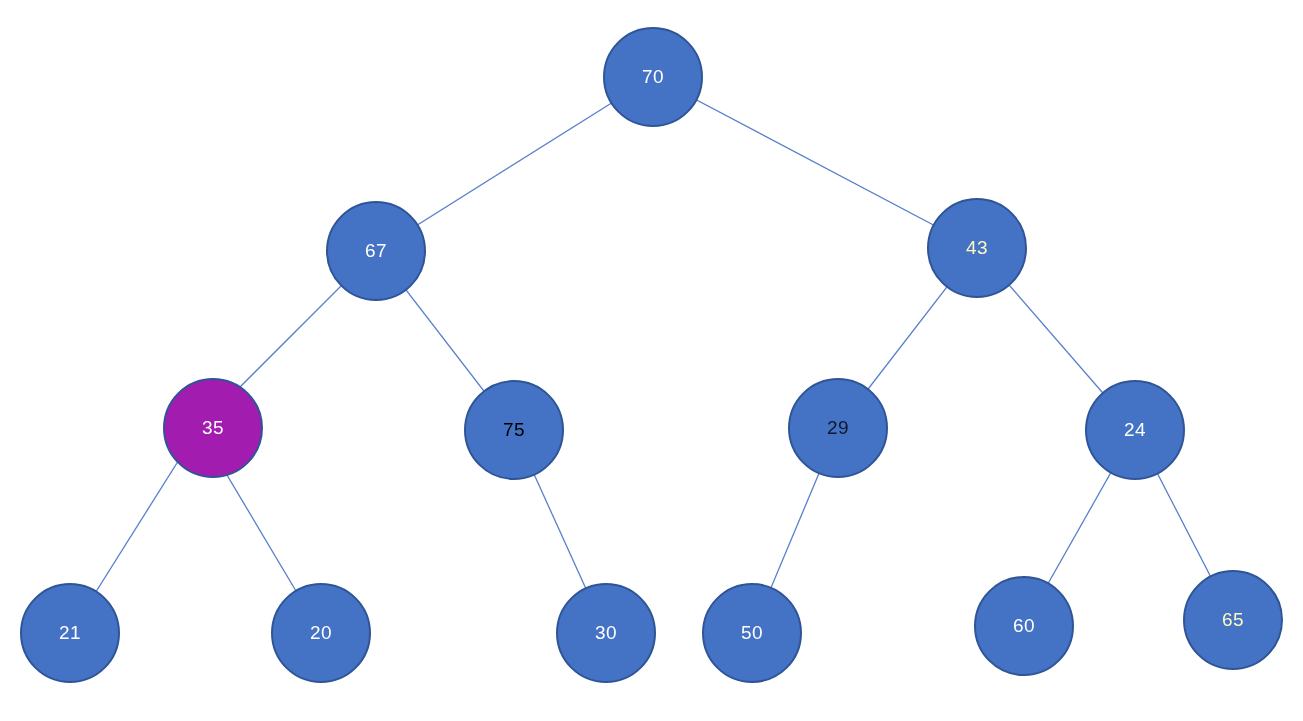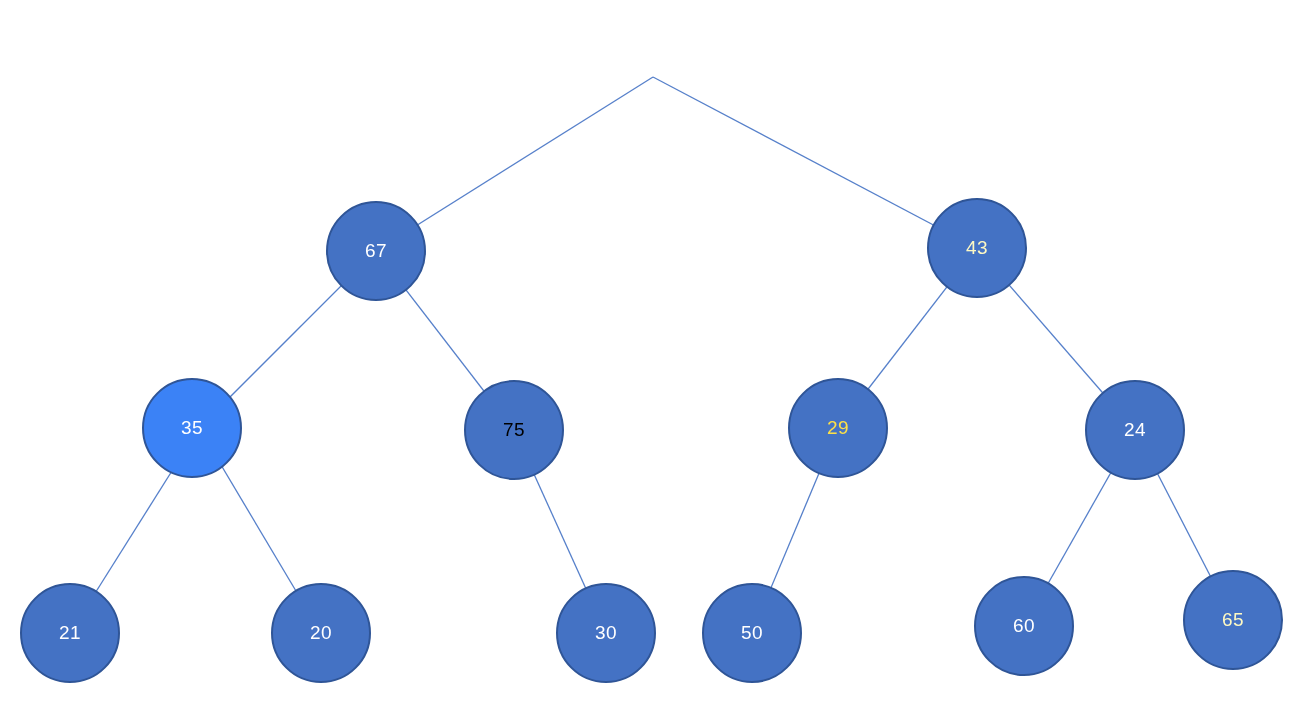--- a/index.html
+++ b/index.html
@@ -55,34 +55,37 @@
       <line x1="977" y1="248" x2="838" y2="428" stroke="#4472C4" stroke-width="1.3" stroke-opacity="0.9"></line>
       <line x1="977" y1="248" x2="1135" y2="430" stroke="#4472C4" stroke-width="1.3" stroke-opacity="0.9"></line>
       <line x1="199" y1="428" x2="70" y2="633" stroke="#4472C4" stroke-width="1.3" stroke-opacity="0.9"></line>
       <line x1="199" y1="428" x2="321" y2="633" stroke="#4472C4" stroke-width="1.3" stroke-opacity="0.9"></line>
       <line x1="514" y1="430" x2="606" y2="633" stroke="#4472C4" stroke-width="1.3" stroke-opacity="0.9"></line>
       <line x1="838" y1="428" x2="752" y2="633" stroke="#4472C4" stroke-width="1.3" stroke-opacity="0.9"></line>
       <line x1="1135" y1="430" x2="1024" y2="626" stroke="#4472C4" stroke-width="1.3" stroke-opacity="0.9"></line>
       <line x1="1135" y1="430" x2="1233" y2="620" stroke="#4472C4" stroke-width="1.3" stroke-opacity="0.9"></line>
     </svg>
   <div class="nodes-layer" id="nodes-layer">
+      <div class="tree-node" style="left: 603px; top: 27px; width: 100px; height: 100px; background: rgb(68, 114, 196); border: 2px solid rgb(47, 85, 151);">
+        <span class="node-label" style="color: rgb(255, 255, 255);">70</span>
+      </div>
       <div class="tree-node" style="left: 326px; top: 201px; width: 100px; height: 100px; background: rgb(68, 114, 196); border: 2px solid rgb(47, 85, 151);">
         <span class="node-label" style="color: rgb(255, 255, 255);">67</span>
       </div>
       <div class="tree-node" style="left: 927px; top: 198px; width: 100px; height: 100px; background: rgb(68, 114, 196); border: 2px solid rgb(47, 85, 151);">
         <span class="node-label" style="color: #fef9c3;">43</span>
       </div>
-      <div class="tree-node" style="left: 142px; top: 378px; width: 100px; height: 100px; background: #3b82f6; border: 2px solid rgb(47, 85, 151);">
+      <div class="tree-node" style="left: 163px; top: 378px; width: 100px; height: 100px; background: #a21caf; border: 2px solid rgb(47, 85, 151);">
         <span class="node-label" style="color: rgb(255, 255, 255);">35</span>
       </div>
       <div class="tree-node" style="left: 464px; top: 380px; width: 100px; height: 100px; background: rgb(68, 114, 196); border: 2px solid rgb(47, 85, 151);">
         <span class="node-label" style="color: #000000;">75</span>
       </div>
       <div class="tree-node" style="left: 788px; top: 378px; width: 100px; height: 100px; background: rgb(68, 114, 196); border: 2px solid rgb(47, 85, 151);">
-        <span class="node-label" style="color: #fde047;">29</span>
+        <span class="node-label" style="color: #0f172a;">29</span>
       </div>
       <div class="tree-node" style="left: 1085px; top: 380px; width: 100px; height: 100px; background: rgb(68, 114, 196); border: 2px solid rgb(47, 85, 151);">
         <span class="node-label" style="color: rgb(255, 255, 255);">24</span>
       </div>
       <div class="tree-node" style="left: 20px; top: 583px; width: 100px; height: 100px; background: rgb(68, 114, 196); border: 2px solid rgb(47, 85, 151);">
         <span class="node-label" style="color: rgb(255, 255, 255);">21</span>
       </div>
       <div class="tree-node" style="left: 271px; top: 583px; width: 100px; height: 100px; background: rgb(68, 114, 196); border: 2px solid rgb(47, 85, 151);">
         <span class="node-label" style="color: rgb(255, 255, 255);">20</span>
       </div>

